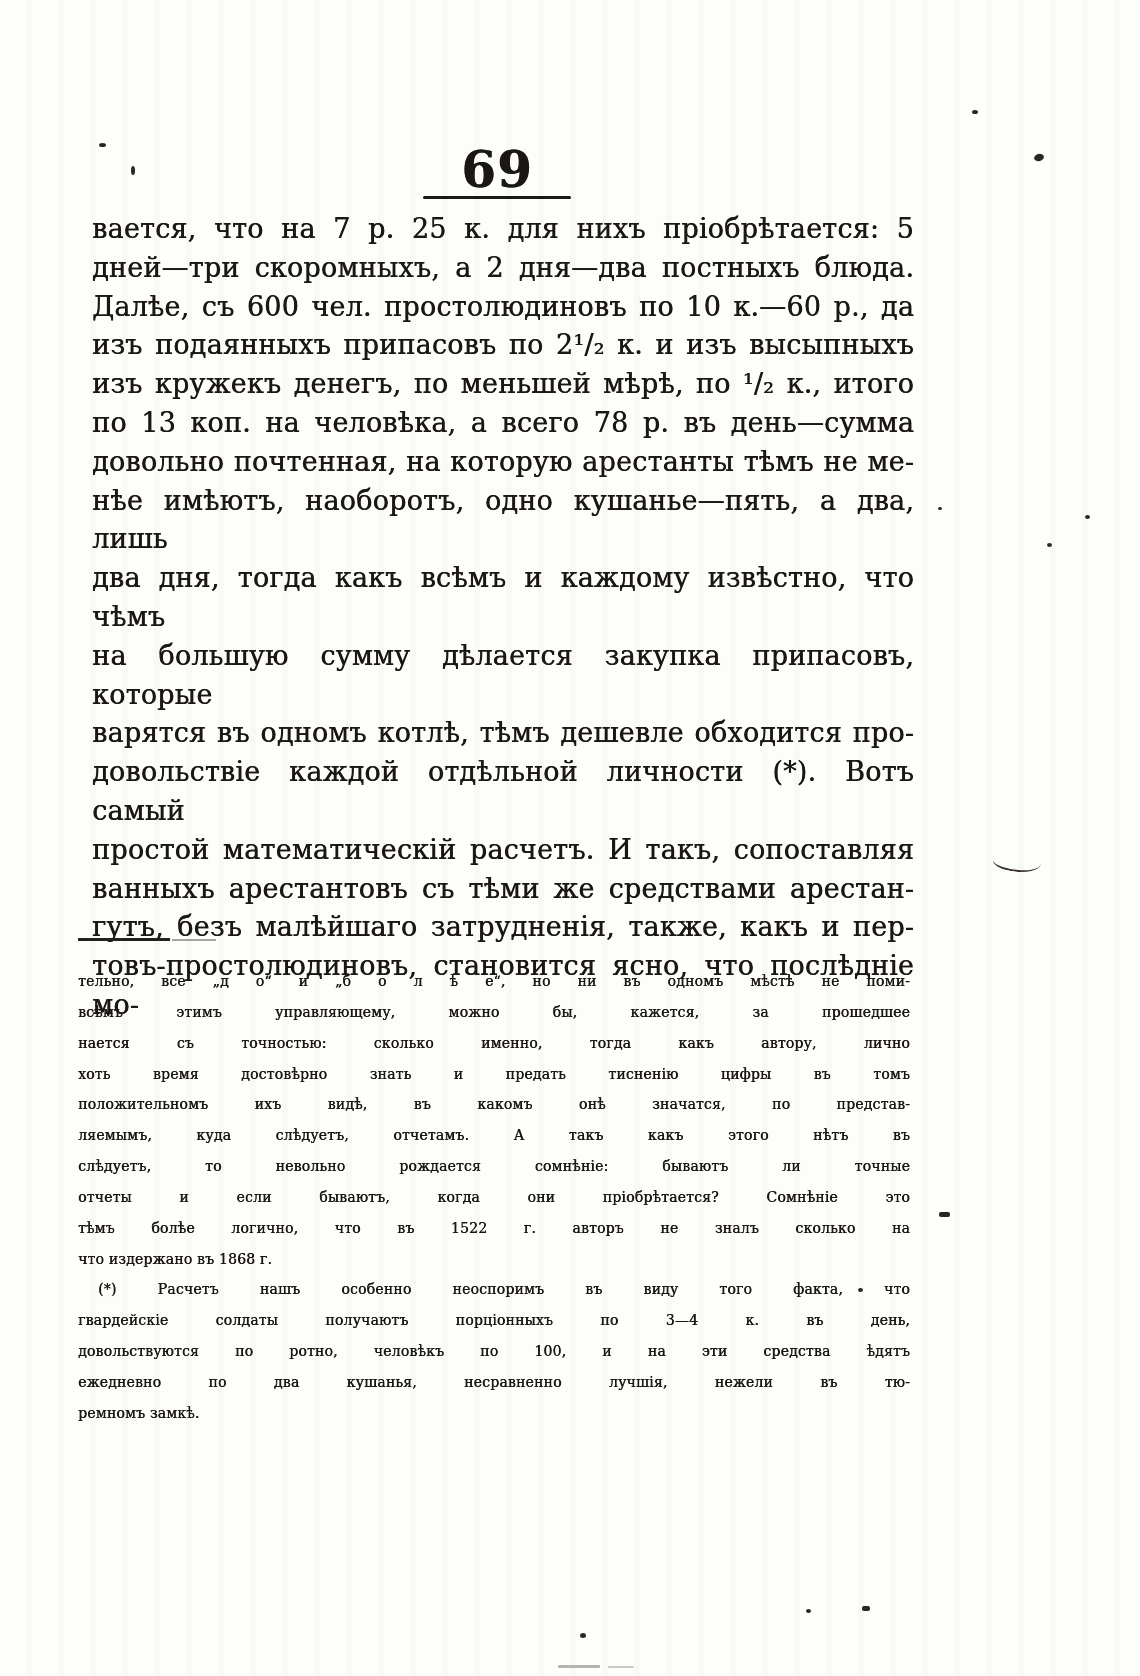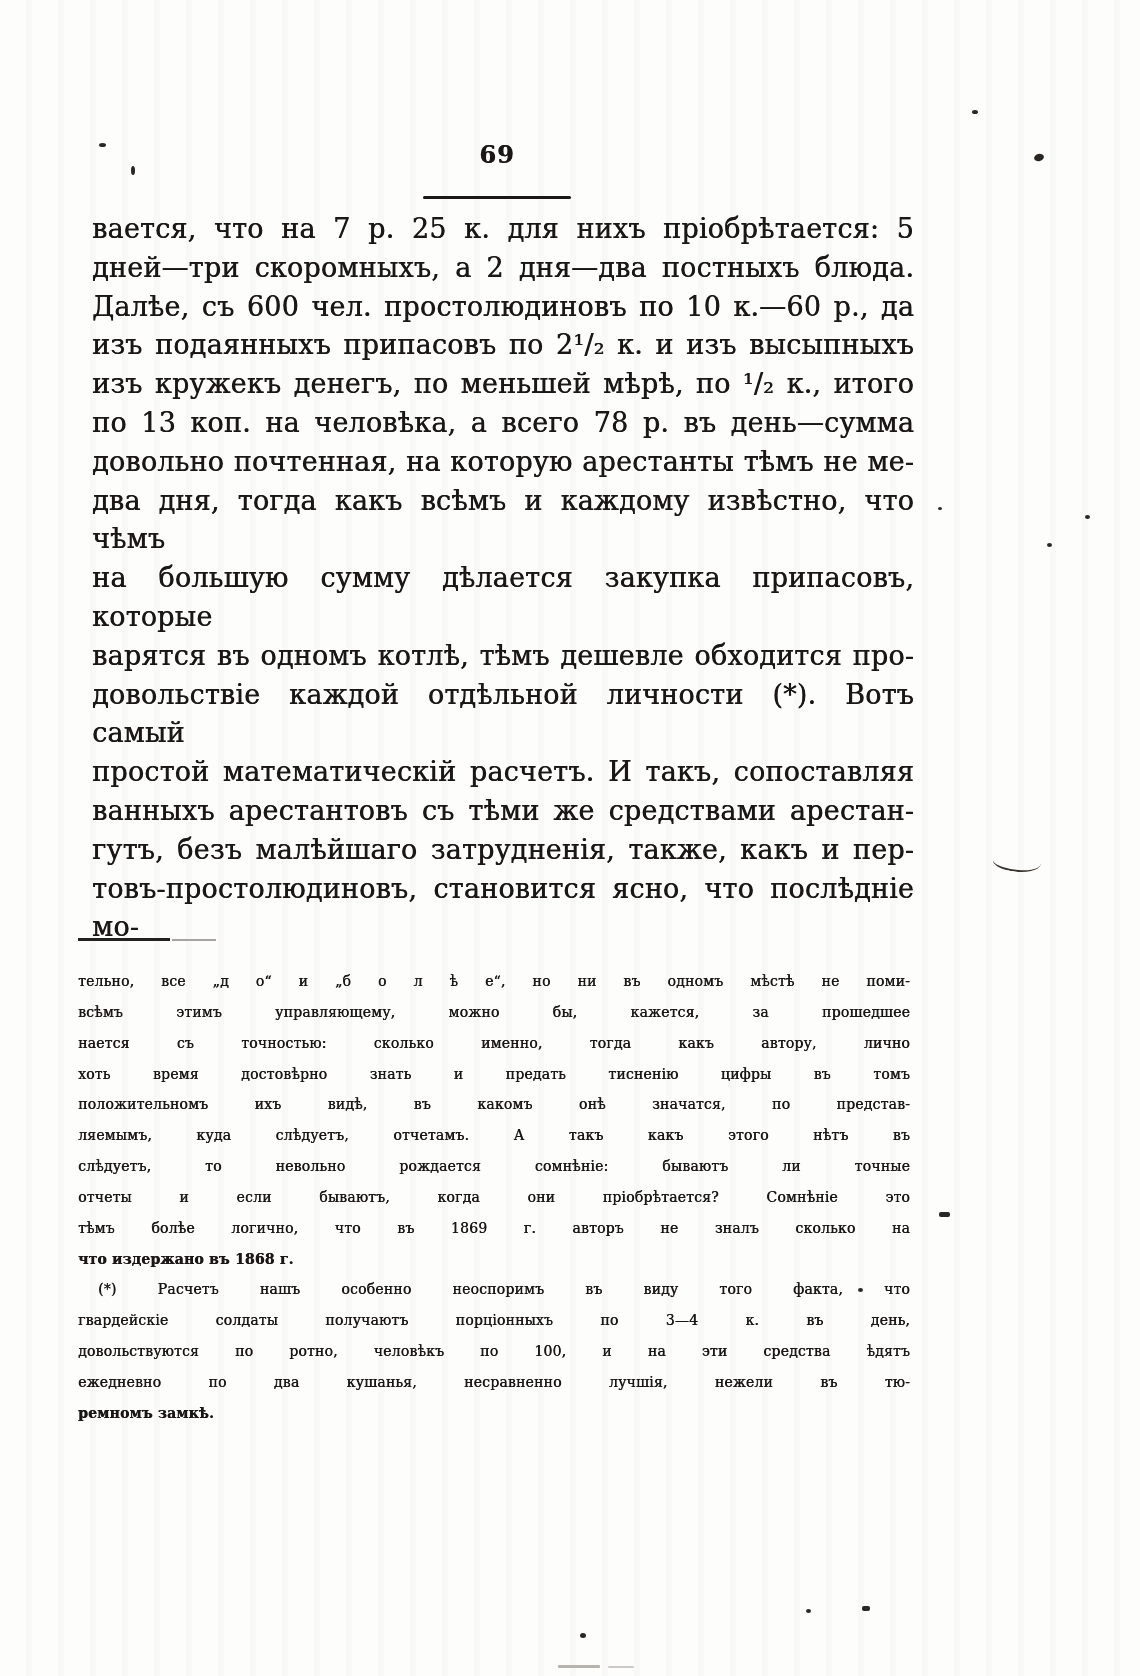--- a/index.html
+++ b/index.html
@@ -17,21 +17,21 @@
     background-image: repeating-linear-gradient(
       90deg,
       rgba(0,0,0,0.000) 0px,  rgba(0,0,0,0.000) 26px,
       rgba(60,60,50,0.025) 26px, rgba(60,60,50,0.025) 32px);
   }
   .pagenum-wrap {
     position: absolute; left: 0; top: 140px; width: 994px;
     text-align: center;
   }
   .pagenum {
-    font-size: 24px; font-weight: bold; letter-spacing: 1px;
+    font-size: 50px; font-weight: bold; letter-spacing: 1px;
     text-shadow: 0.4px 0 0 currentColor;
   }
   .pagenum-rule {
     position: absolute; left: 423px; top: 196px;
     width: 148px; height: 3px; background: #1b1816;
     border-radius: 2px;
   }
   .main {
     position: absolute; left: 92px; top: 210px; width: 822px;
     font-size: 27px; line-height: 38.8px;
@@ -46,21 +46,21 @@
     text-shadow: 0.4px 0 0 currentColor;
   }
   .fn-rule {
     position: absolute; left: 78px; top: 938px;
     width: 92px; height: 3px; background: #24201d;
   }
   .fn-rule-tail {
     position: absolute; left: 172px; top: 939px;
     width: 44px; height: 2px; background: #a8a39c;
   }
-  .left { text-align: right; text-align-last: left; font-weight: bold; }
+  .left { text-align: right; text-align-last: left; }
   .indent { text-indent: 20px; }
   .speck { position: absolute; background: #2a2622; border-radius: 50%; }
   .speck.faint { background: #b7b3ad; border-radius: 1px; }
   .swash {
     position: absolute; left: 993px; top: 852px;
     width: 48px; height: 18px;
     border-bottom: 2.5px solid #3a332d;
     border-radius: 0 0 70% 45%;
     transform: rotate(10deg);
   }
@@ -76,20 +76,21 @@
   <div class="pagenum-rule"></div>
 
   <div class="main">
     <div class="jl">вается, что на 7 р. 25 к. для нихъ пріобрѣтается: 5</div>
     <div class="jl">дней—три скоромныхъ, а 2 дня—два постныхъ блюда.</div>
     <div class="jl">Далѣе, съ 600 чел. простолюдиновъ по 10 к.—60 р., да</div>
     <div class="jl">изъ подаянныхъ припасовъ по 2¹/₂ к. и изъ высыпныхъ</div>
     <div class="jl">изъ кружекъ денегъ, по меньшей мѣрѣ, по ¹/₂ к., итого</div>
     <div class="jl">по 13 коп. на человѣка, а всего 78 р. въ день—сумма</div>
     <div class="jl">довольно почтенная, на которую арестанты тѣмъ не ме-</div>
+    <div class="jl">нѣе имѣютъ, наоборотъ, одно кушанье—пять, а два, лишь</div>
     <div class="jl">два дня, тогда какъ всѣмъ и каждому извѣстно, что чѣмъ</div>
     <div class="jl">на большую сумму дѣлается закупка припасовъ, которые</div>
     <div class="jl">варятся въ одномъ котлѣ, тѣмъ дешевле обходится про-</div>
     <div class="jl">довольствіе каждой отдѣльной личности (*). Вотъ самый</div>
     <div class="jl">простой математическій расчетъ. И такъ, сопоставляя</div>
     <div class="jl">ванныхъ арестантовъ съ тѣми же средствами арестан-</div>
     <div class="jl">гутъ, безъ малѣйшаго затрудненія, также, какъ и пер-</div>
     <div class="jl">товъ-простолюдиновъ, становится ясно, что послѣдніе мо-</div>
   </div>
 
@@ -98,21 +99,21 @@
 
   <div class="footnote">
     <div class="jl">тельно, все „д о“ и „б о л ѣ е“, но ни въ одномъ мѣстѣ не поми-</div>
     <div class="jl">всѣмъ этимъ управляющему, можно бы, кажется, за прошедшее</div>
     <div class="jl">нается съ точностью: сколько именно, тогда какъ автору, лично</div>
     <div class="jl">хоть время достовѣрно знать и предать тисненію цифры въ томъ</div>
     <div class="jl">положительномъ ихъ видѣ, въ какомъ онѣ значатся, по представ-</div>
     <div class="jl">ляемымъ, куда слѣдуетъ, отчетамъ. А такъ какъ этого нѣтъ въ</div>
     <div class="jl">слѣдуетъ, то невольно рождается сомнѣніе: бываютъ ли точные</div>
     <div class="jl">отчеты и если бываютъ, когда они пріобрѣтается? Сомнѣніе это</div>
-    <div class="jl">тѣмъ болѣе логично, что въ 1869 г. авторъ не зналъ сколько на</div>
+    <div class="jl">тѣмъ болѣе логично, что въ 1522 г. авторъ не зналъ сколько на</div>
     <div class="left">что издержано въ 1868 г.</div>
     <div class="jl indent">(*) Расчетъ нашъ особенно неоспоримъ въ виду того факта, что</div>
     <div class="jl">гвардейскіе солдаты получаютъ порціонныхъ по 3—4 к. въ день,</div>
     <div class="jl">довольствуются по ротно, человѣкъ по 100, и на эти средства ѣдятъ</div>
     <div class="jl">ежедневно по два кушанья, несравненно лучшія, нежели въ тю-</div>
     <div class="left">ремномъ замкѣ.</div>
   </div>
 
   <div class="speck" style="left:99px;  top:143px;  width:7px;  height:4px;"></div>
   <div class="speck" style="left:131px; top:166px;  width:4px;  height:9px;"></div>

